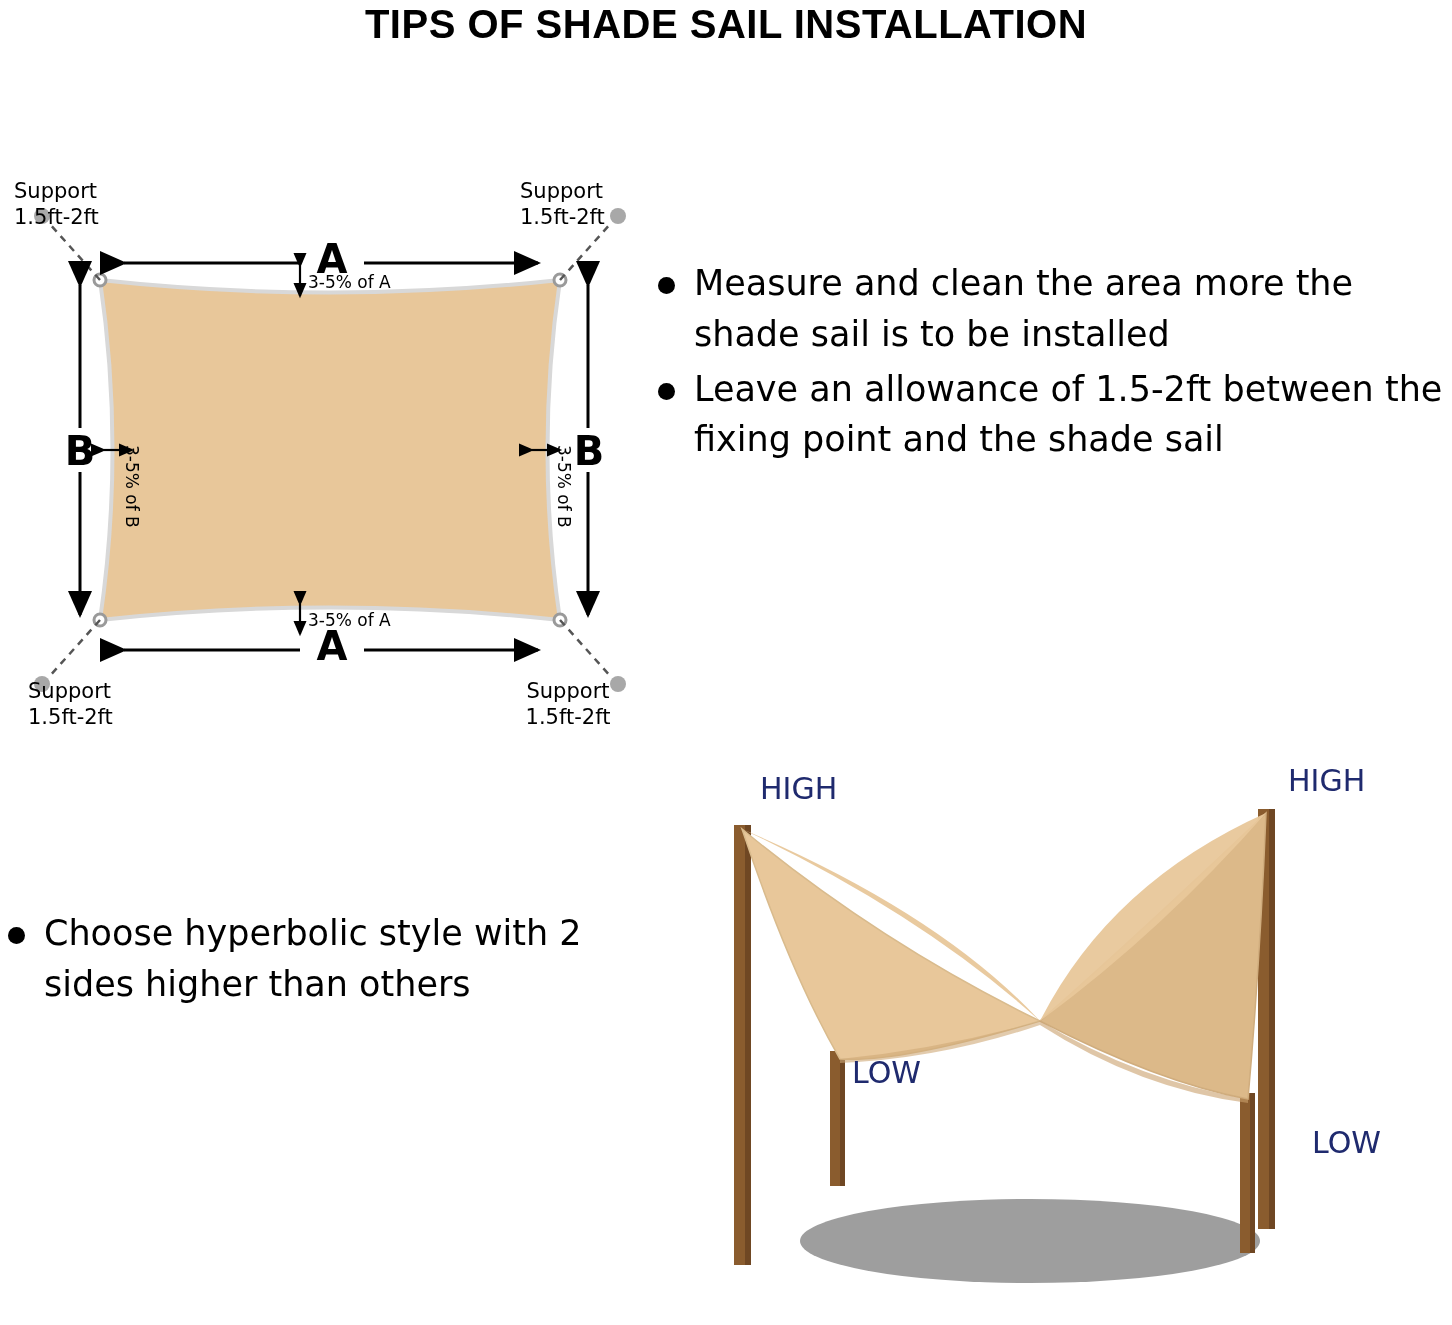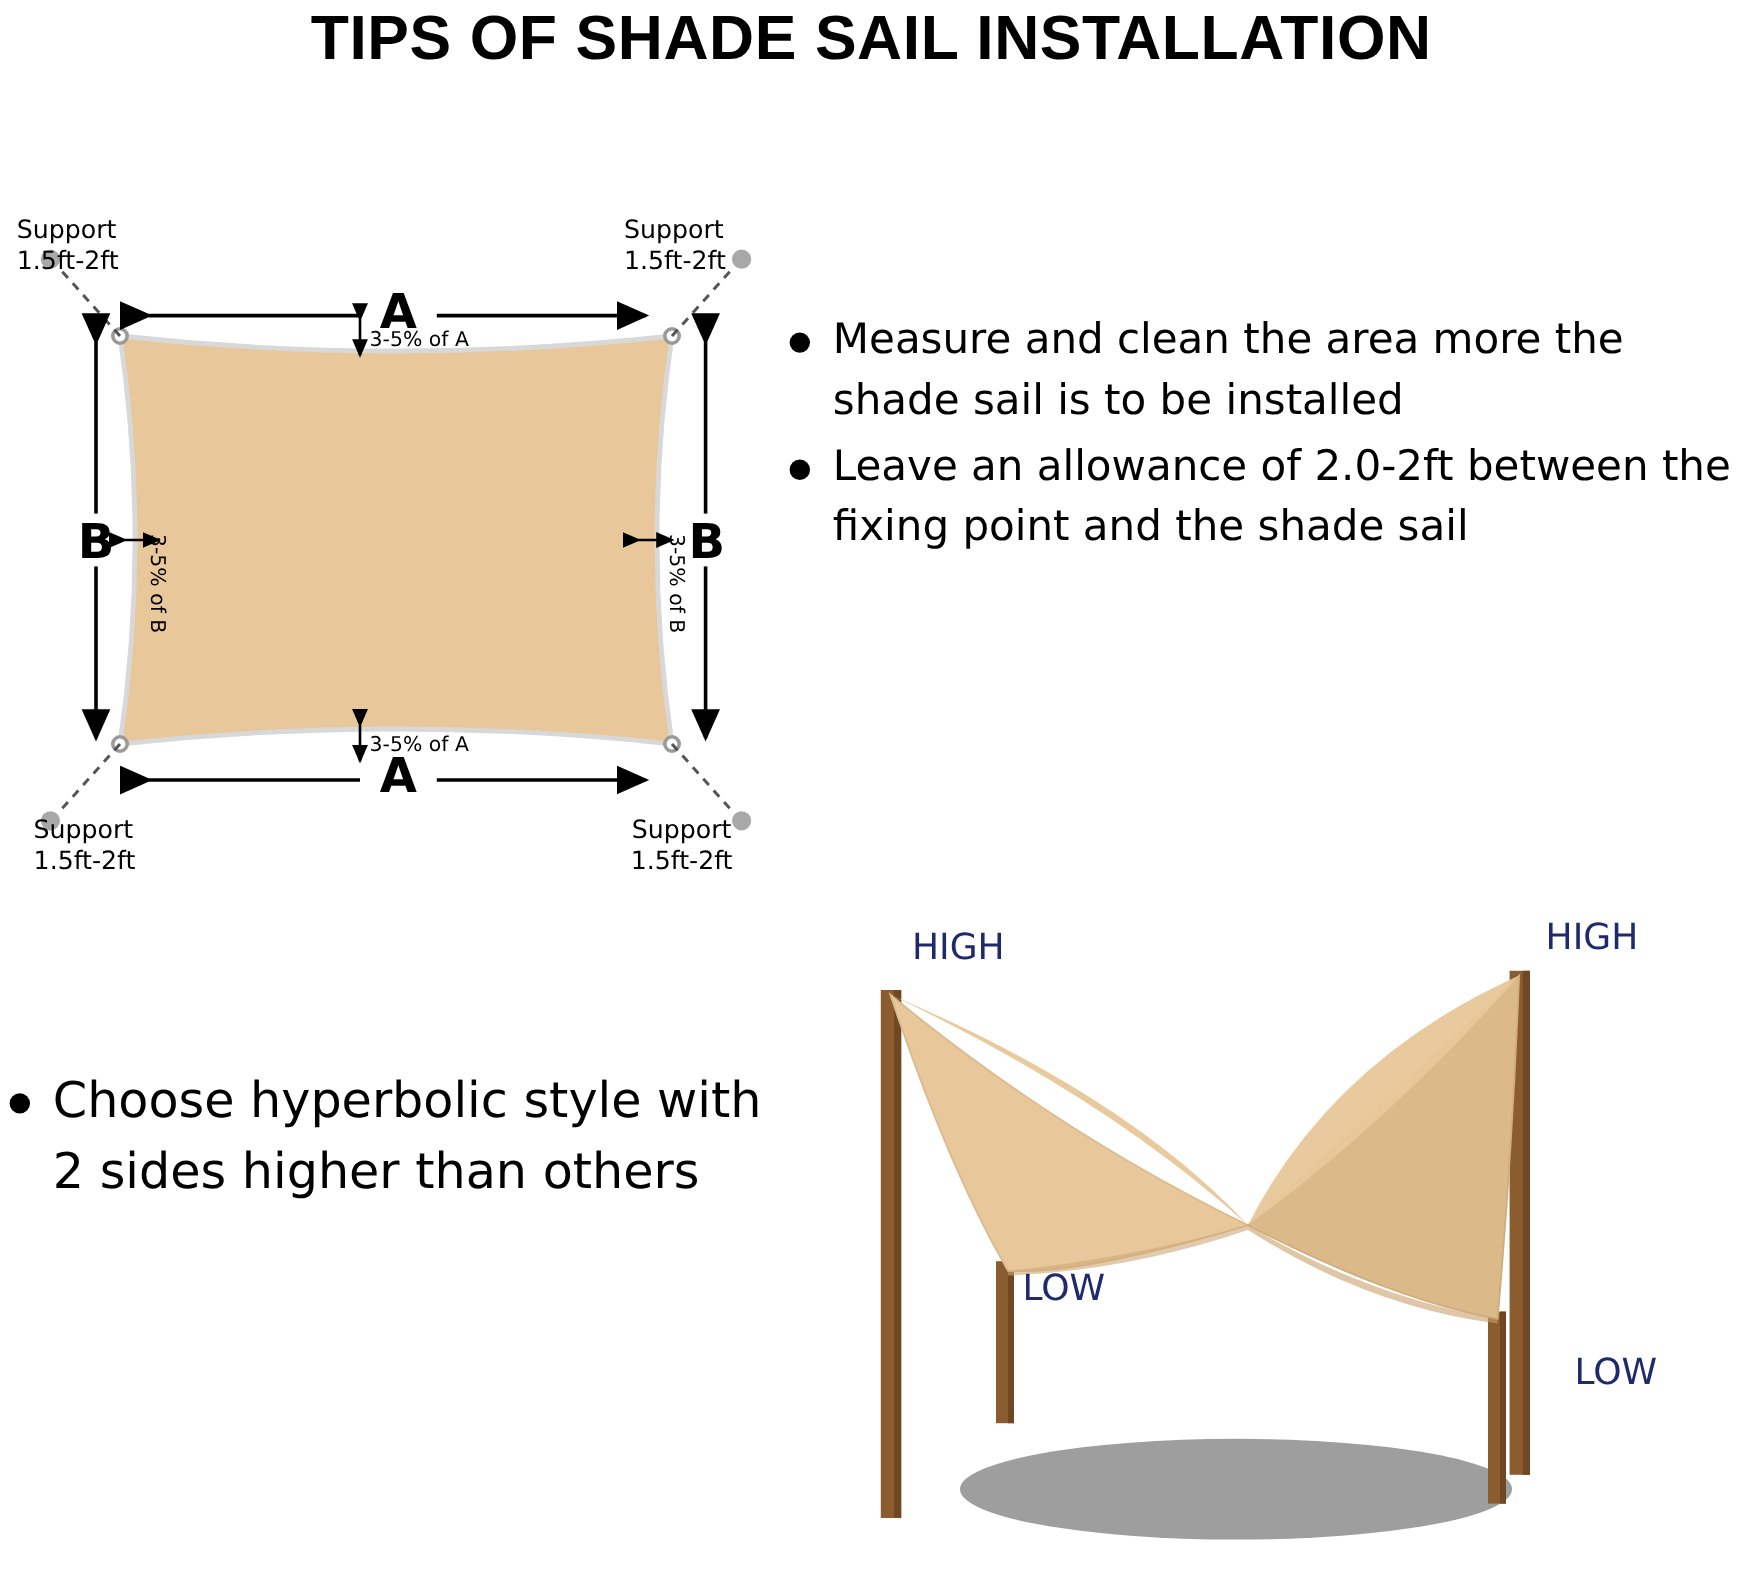--- a/index.html
+++ b/index.html
@@ -23,21 +23,21 @@
 
   
   .title {
     position: absolute;
     top: 2px;
     left: 0;
     width: 1452px;
     text-align: center;
     font-family: "Liberation Sans", sans-serif;
     font-weight: bold;
-    font-size: 52px;
+    font-size: 40px;
     letter-spacing: 0.5px;
     color: #000;
     white-space: nowrap;
   }
 
   
   .diagram-top {
     position: absolute;
     left: 0px;
     top: 160px;
@@ -71,23 +71,23 @@
   #bullets-top {
     left: 650px;
     top: 258px;
     width: 800px;
     font-size: 35px;
     line-height: 1.45;
     font-family: "DejaVu Sans", sans-serif;
   }
   #bullets-bottom {
     left: 0px;
-    top: 888px;
+    top: 908px;
     width: 640px;
-    font-size: 41px;
+    font-size: 35px;
     line-height: 1.45;
     font-family: "DejaVu Sans", sans-serif;
   }
 
   
   .diagram-bottom {
     position: absolute;
     left: 640px;
     top: 763px;
     width: 812px;
@@ -184,21 +184,21 @@
     </svg>
   </div>
 
   <ul class="bullets" id="bullets-top">
     <li>
       <span class="dot"></span>
       <span>Measure and clean the area more the shade sail is to be installed</span>
     </li>
     <li>
       <span class="dot"></span>
-      <span>Leave an allowance of 2.0-2ft between the fixing point and the shade sail</span>
+      <span>Leave an allowance of 1.5-2ft between the fixing point and the shade sail</span>
     </li>
   </ul>
 
   <ul class="bullets" id="bullets-bottom">
     <li>
       <span class="dot"></span>
       <span>Choose hyperbolic style with 2 sides higher than others</span>
     </li>
   </ul>
 

